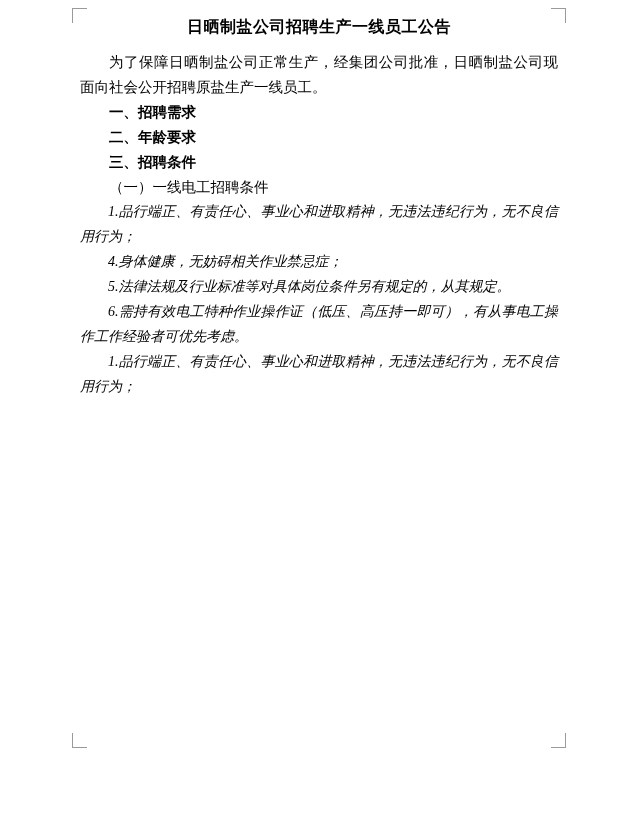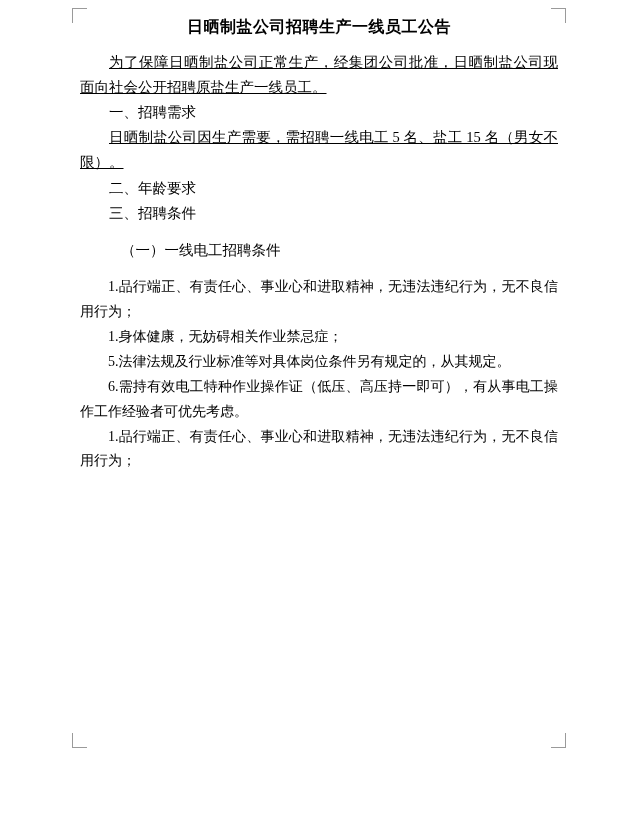--- a/index.html
+++ b/index.html
@@ -54,73 +54,72 @@
     margin: 0 0 10px 0;
     line-height: 1.6;
   }
 
   .para {
     font-size: 14.5px;
     line-height: 1.72;
     margin: 0 0 1px 0;
     text-align: justify;
     text-justify: inter-ideograph;
-    text-decoration: underline;
   }
   .indent-2 { text-indent: 2em; }
 
   .heading {
     font-size: 14.5px;
-    font-weight: normal;
+    font-weight: bold;
     line-height: 1.72;
     text-indent: 2em;
     margin: 0;
   }
 
   .sub-heading {
     font-size: 14.5px;
     line-height: 1.72;
     text-indent: 2em;
-    margin: 12px;
+    margin: 0;
   }
 
   .item {
     font-size: 14px;
     line-height: 1.78;
     text-indent: 2em;
     margin: 0;
     text-align: justify;
     text-justify: inter-ideograph;
+    font-style: italic;
   }
 </style>
 </head>
 <body>
 
 <div class="page">
 
   <div class="crop tl"></div>
   <div class="crop tr"></div>
   <div class="crop bl"></div>
   <div class="crop br"></div>
 
   <div class="content">
 
     <h1 class="doc-title">日晒制盐公司招聘生产一线员工公告</h1>
 
     <p class="para indent-2">为了保障日晒制盐公司正常生产，经集团公司批准，日晒制盐公司现面向社会公开招聘原盐生产一线员工。</p>
 
     <p class="heading">一、招聘需求</p>
-    <p class="para indent-2">日晒制盐公司因生产需要，需招聘一线电工 5 名、盐工 15 名（男女不限）。</p>
 
     <p class="heading">二、年龄要求</p>
 
     <p class="heading">三、招聘条件</p>
 
     <p class="sub-heading">（一）一线电工招聘条件</p>
     <p class="item">1.品行端正、有责任心、事业心和进取精神，无违法违纪行为，无不良信用行为；</p>
-    <p class="item">1.身体健康，无妨碍相关作业禁忌症；</p>
+    <p class="item">4.身体健康，无妨碍相关作业禁忌症；</p>
     <p class="item">5.法律法规及行业标准等对具体岗位条件另有规定的，从其规定。</p>
     <p class="item">6.需持有效电工特种作业操作证（低压、高压持一即可），有从事电工操作工作经验者可优先考虑。</p>
 
     <p class="item">1.品行端正、有责任心、事业心和进取精神，无违法违纪行为，无不良信用行为；</p>
 
   </div>
 </div>
 
 </body></html>

